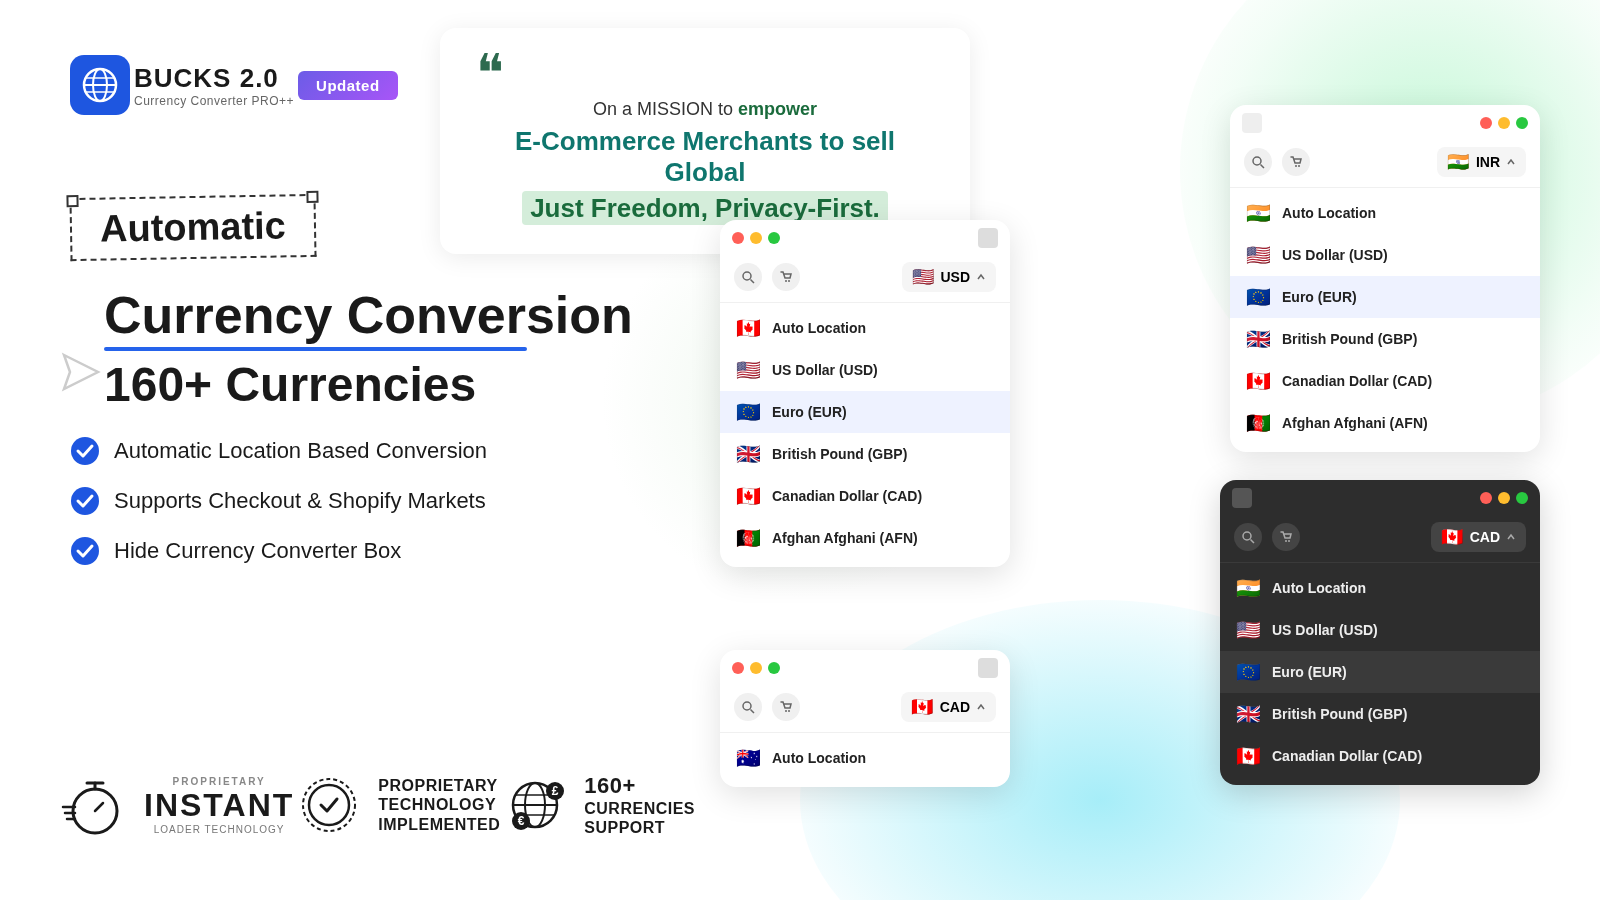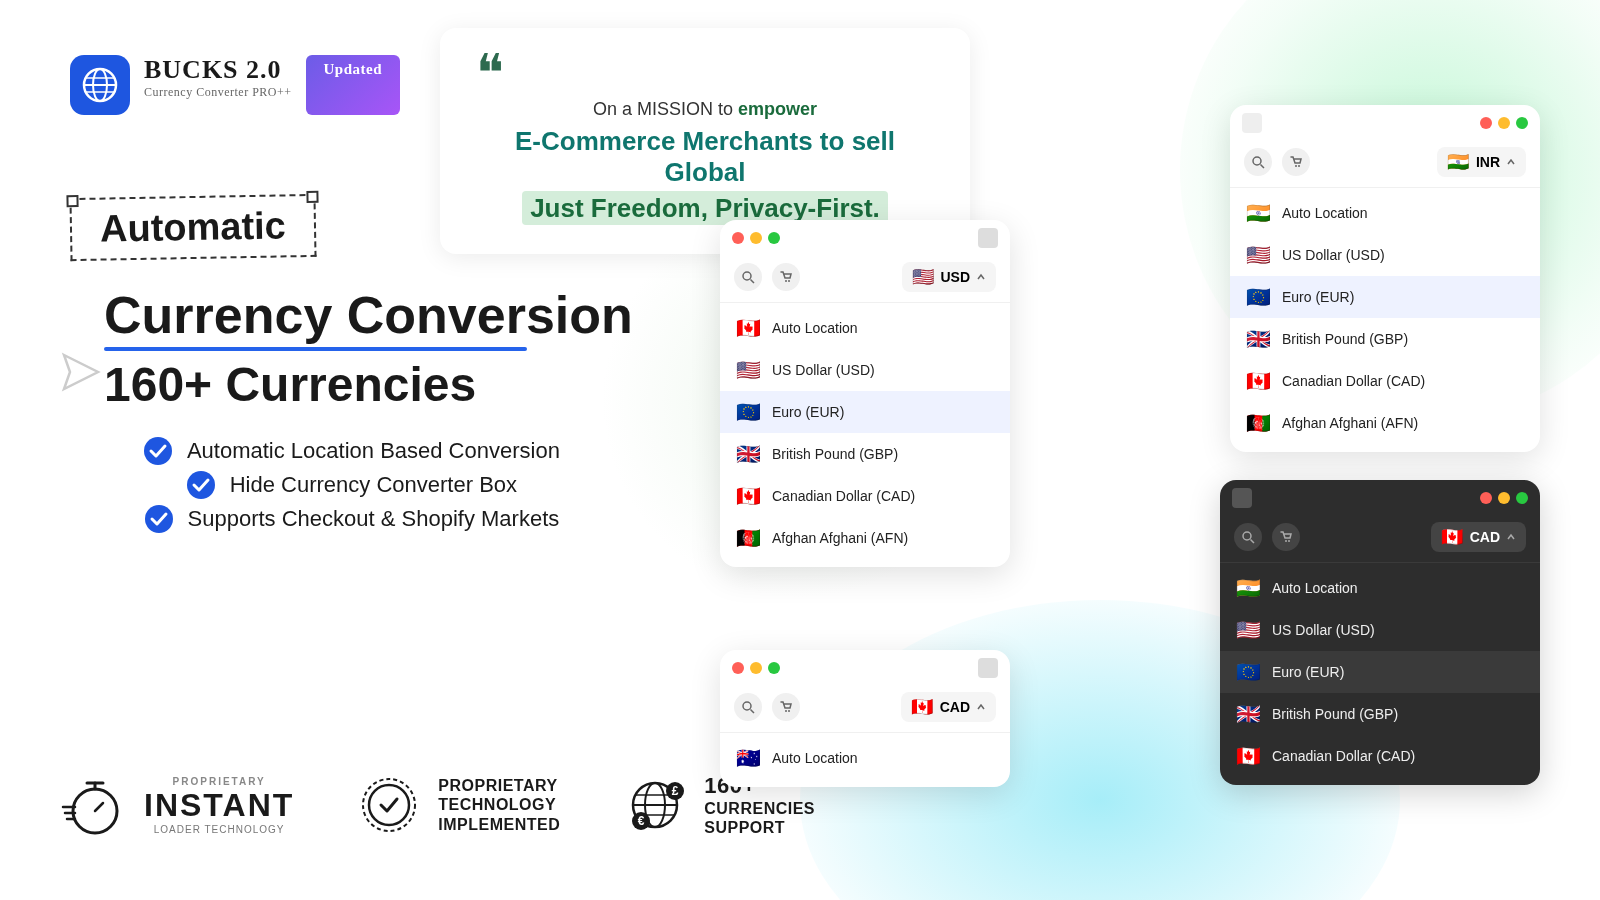--- a/index.html
+++ b/index.html
@@ -43,23 +43,23 @@
       border-radius: 50%;
       z-index: 0;
     }
 
     
     .header {
       position: absolute;
       top: 55px;
       left: 70px;
       display: flex;
-      gap: 14px;
+      align-items: center;
+      gap: 4px;
       z-index: 10;
-      font-family: Liberation Serif, serif;
     }
     .logo-icon {
       width: 60px;
       height: 60px;
       background: #1e56e0;
       border-radius: 14px;
       display: flex;
       align-items: center;
       justify-content: center;
     }
@@ -188,22 +188,21 @@
       font-weight: 800;
       color: #1a1a1a;
       margin-top: 6px;
     }
 
     
     .feature-list {
       margin-top: 24px;
       display: flex;
       flex-direction: column;
-      gap: 4px;
-      align-items: center;
+      gap: 20px;
     }
     .feature-item {
       display: flex;
       align-items: center;
       gap: 14px;
       font-size: 22px;
       color: #1a1a1a;
       font-weight: 500;
     }
     .check-icon {
@@ -211,21 +210,20 @@
       height: 30px;
       flex-shrink: 0;
     }
 
     
     .bottom-badges {
       position: absolute;
       bottom: 60px;
       left: 60px;
       display: flex;
-      gap: 60px;
       z-index: 10;
     }
     .badge-item {
       display: flex;
       align-items: center;
       gap: 14px;
     }
     .badge-icon-wrap {
       width: 70px;
       height: 70px;
@@ -359,21 +357,21 @@
       cursor: pointer;
     }
     .dropdown-item.selected, .dropdown-item.highlighted {
       background: #eef2ff;
     }
     .dropdown-item.dark-item {
       color: #eee;
     }
     .dropdown-item.dark-selected { background: #3a3a3a; }
     .item-flag { font-size: 20px; width: 26px; text-align: center; }
-    .item-name { font-size: 14px; font-weight: 400; }
+    .item-name { font-size: 14px; font-weight: 700; }
 
     
     .separator { width: 100%; height: 1px; background: #f0f0f0; }
     .separator-dark { background: #3a3a3a; }
   </style>
 </head>
 <body>
 
 <div class="bg-gradient-green"></div>
 <div class="bg-gradient-teal"></div>
@@ -434,28 +432,28 @@
         <circle cx="15" cy="15" r="14" fill="#1e56e0"></circle>
         <path d="M8 15 L13 20 L22 10" stroke="white" stroke-width="3" fill="none" stroke-linecap="round" stroke-linejoin="round"></path>
       </svg>
       <span>Automatic Location Based Conversion</span>
     </div>
     <div class="feature-item">
       <svg class="check-icon" viewBox="0 0 30 30">
         <circle cx="15" cy="15" r="14" fill="#1e56e0"></circle>
         <path d="M8 15 L13 20 L22 10" stroke="white" stroke-width="3" fill="none" stroke-linecap="round" stroke-linejoin="round"></path>
       </svg>
-      <span>Hide Currency Converter Box</span>
+      <span>Supports Checkout &amp; Shopify Markets</span>
     </div>
     <div class="feature-item">
       <svg class="check-icon" viewBox="0 0 30 30">
         <circle cx="15" cy="15" r="14" fill="#1e56e0"></circle>
         <path d="M8 15 L13 20 L22 10" stroke="white" stroke-width="3" fill="none" stroke-linecap="round" stroke-linejoin="round"></path>
       </svg>
-      <span>Supports Checkout &amp; Shopify Markets</span>
+      <span>Hide Currency Converter Box</span>
     </div>
   </div>
 </div>
 
 <div class="bottom-badges">
 
   <div class="badge-item">
     <div class="badge-icon-wrap">
       <svg width="68" height="68" viewBox="0 0 68 68" fill="none">
 

